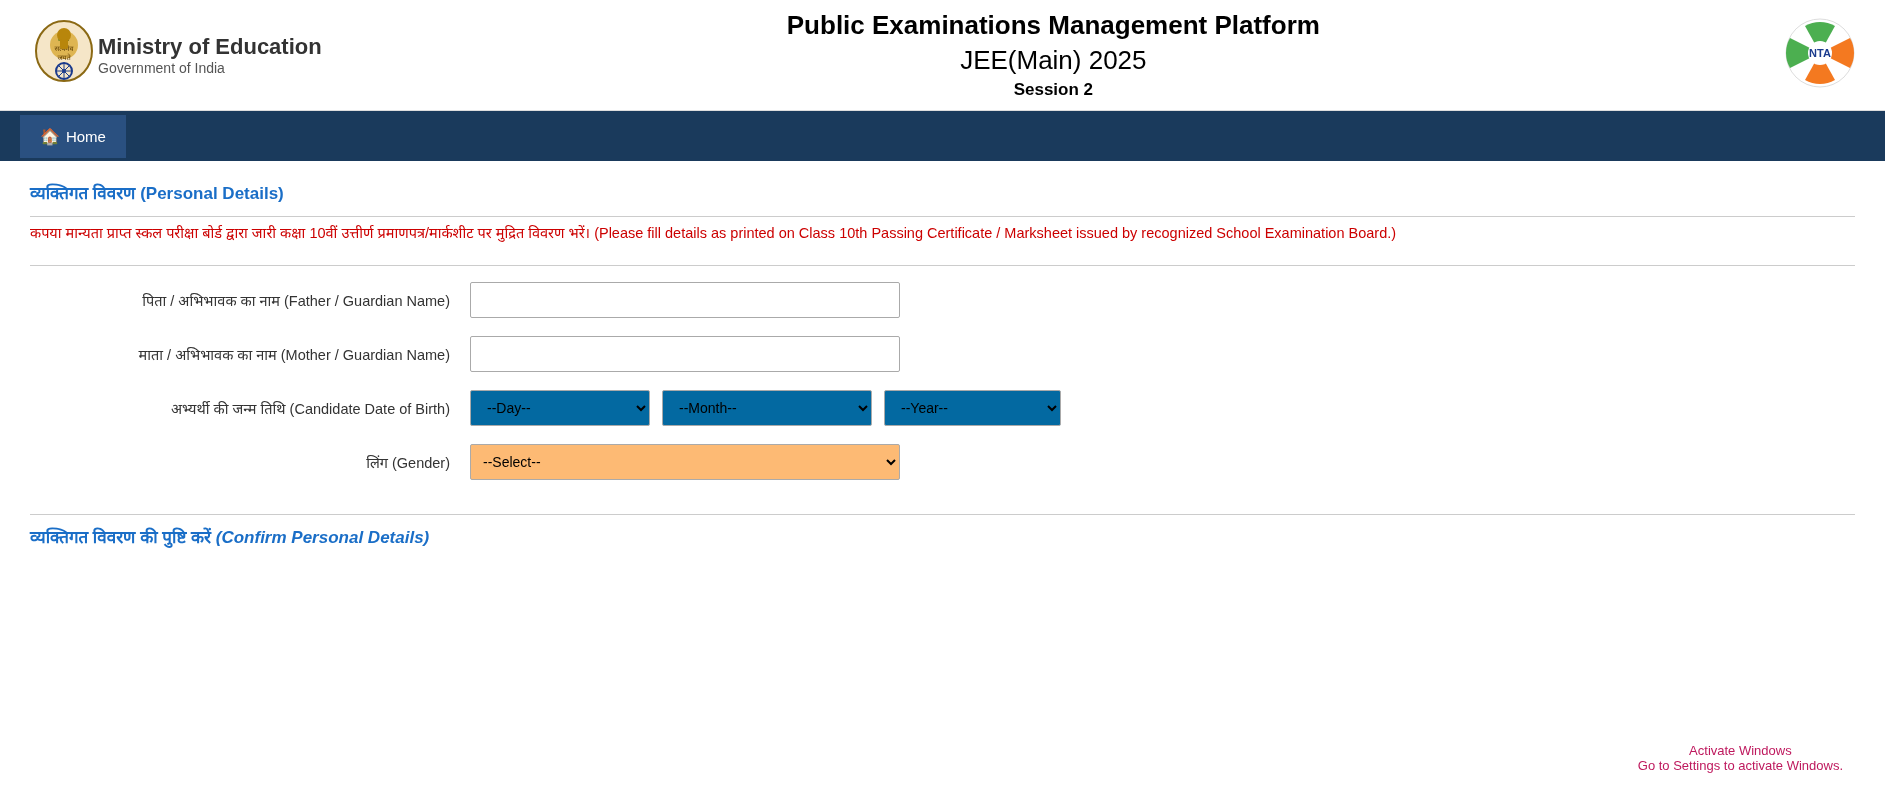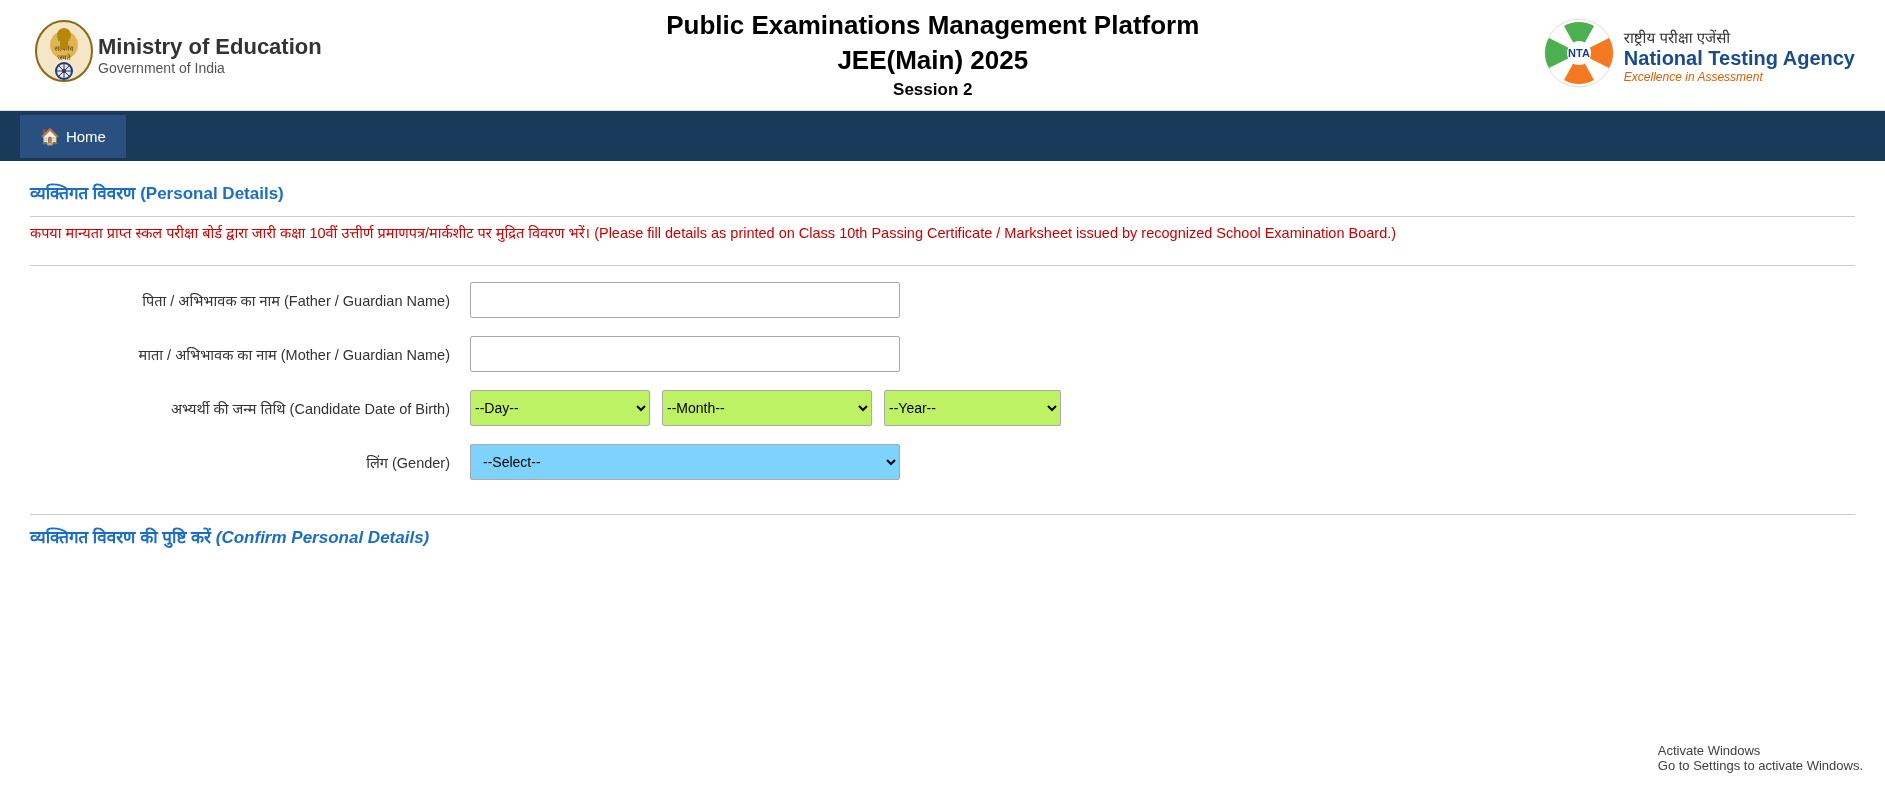--- a/index.html
+++ b/index.html
@@ -37,21 +37,21 @@
       flex: 1;
     }
     .header-platform-title {
       font-size: 26px;
       font-weight: bold;
       color: #000;
       text-align: center;
     }
     .header-exam-title {
       font-size: 26px;
-      font-weight: bold;
+      font-weight: normal;
       color: #000;
       margin-top: 4px;
     }
     .header-session {
       font-size: 17px;
       font-weight: bold;
       color: #000;
       margin-top: 4px;
     }
     .header-right {
@@ -163,60 +163,60 @@
       width: 420px;
     }
     .dob-selects {
       display: flex;
       gap: 12px;
     }
     .dob-select {
       height: 36px;
       border: 1px solid #aaa;
       border-radius: 2px;
-      padding: 4px 0;
+      padding: 4px 12px;
       font-size: 14px;
       appearance: auto;
-      background: #bef264;
+      background: #0369a1;
     }
     .dob-select-day { width: 180px; }
     .dob-select-month { width: 210px; }
     .dob-select-year { width: 177px; }
     .gender-select {
       width: 430px;
       height: 36px;
       border: 1px solid #aaa;
       border-radius: 2px;
       padding: 4px 8px;
       font-size: 14px;
       appearance: auto;
-      background: #7dd3fc;
+      background: #fdba74;
     }
 
     
     .confirm-heading {
       font-size: 17px;
       font-weight: bold;
       margin-top: 10px;
     }
     .confirm-heading .hindi-text {
       color: #1a6ec7;
     }
     .confirm-heading .english-text {
       color: #1a6ec7;
       font-style: italic;
     }
 
     
     .activate-windows {
       position: fixed;
       bottom: 20px;
-      right: 22px;
-      text-align: left;
-      color: #404040;
+      right: 42px;
+      text-align: center;
+      color: #be185d;
       font-size: 13px;
     }
 
     
     .nta-logo-svg {
       width: 70px;
       height: 70px;
     }
 
     
@@ -274,25 +274,20 @@
       <svg class="nta-logo-svg" viewBox="0 0 70 70" xmlns="http://www.w3.org/2000/svg">
         <circle cx="35" cy="35" r="34" fill="#fff" stroke="#ddd" stroke-width="1"></circle>
 
         <path d="M35,35 L65,20 A30,30 0 0,1 65,50 Z" fill="#f47920"></path>
         <path d="M35,35 L5,20 A30,30 0 0,0 5,50 Z" fill="#4caf50"></path>
         <path d="M35,35 L20,62 A30,30 0 0,0 50,62 Z" fill="#f47920"></path>
         <path d="M35,35 L20,8 A30,30 0 0,1 50,8 Z" fill="#4caf50"></path>
         <circle cx="35" cy="35" r="12" fill="#fff"></circle>
         <text x="35" y="39" text-anchor="middle" font-size="11" font-weight="bold" fill="#1a3a8c">NTA</text>
       </svg>
-    </div>
-    <div class="nta-text">
-      <span class="nta-hindi">राष्ट्रीय परीक्षा एजेंसी</span>
-      <span class="nta-english-bold">National Testing Agency</span>
-      <span class="nta-tagline">Excellence in Assessment</span>
     </div>
   </div>
 </div>
 
 <div class="navbar">
   <div class="navbar-item">
     <span class="home-icon">🏠</span>
     <span>Home</span>
   </div>
 </div>

